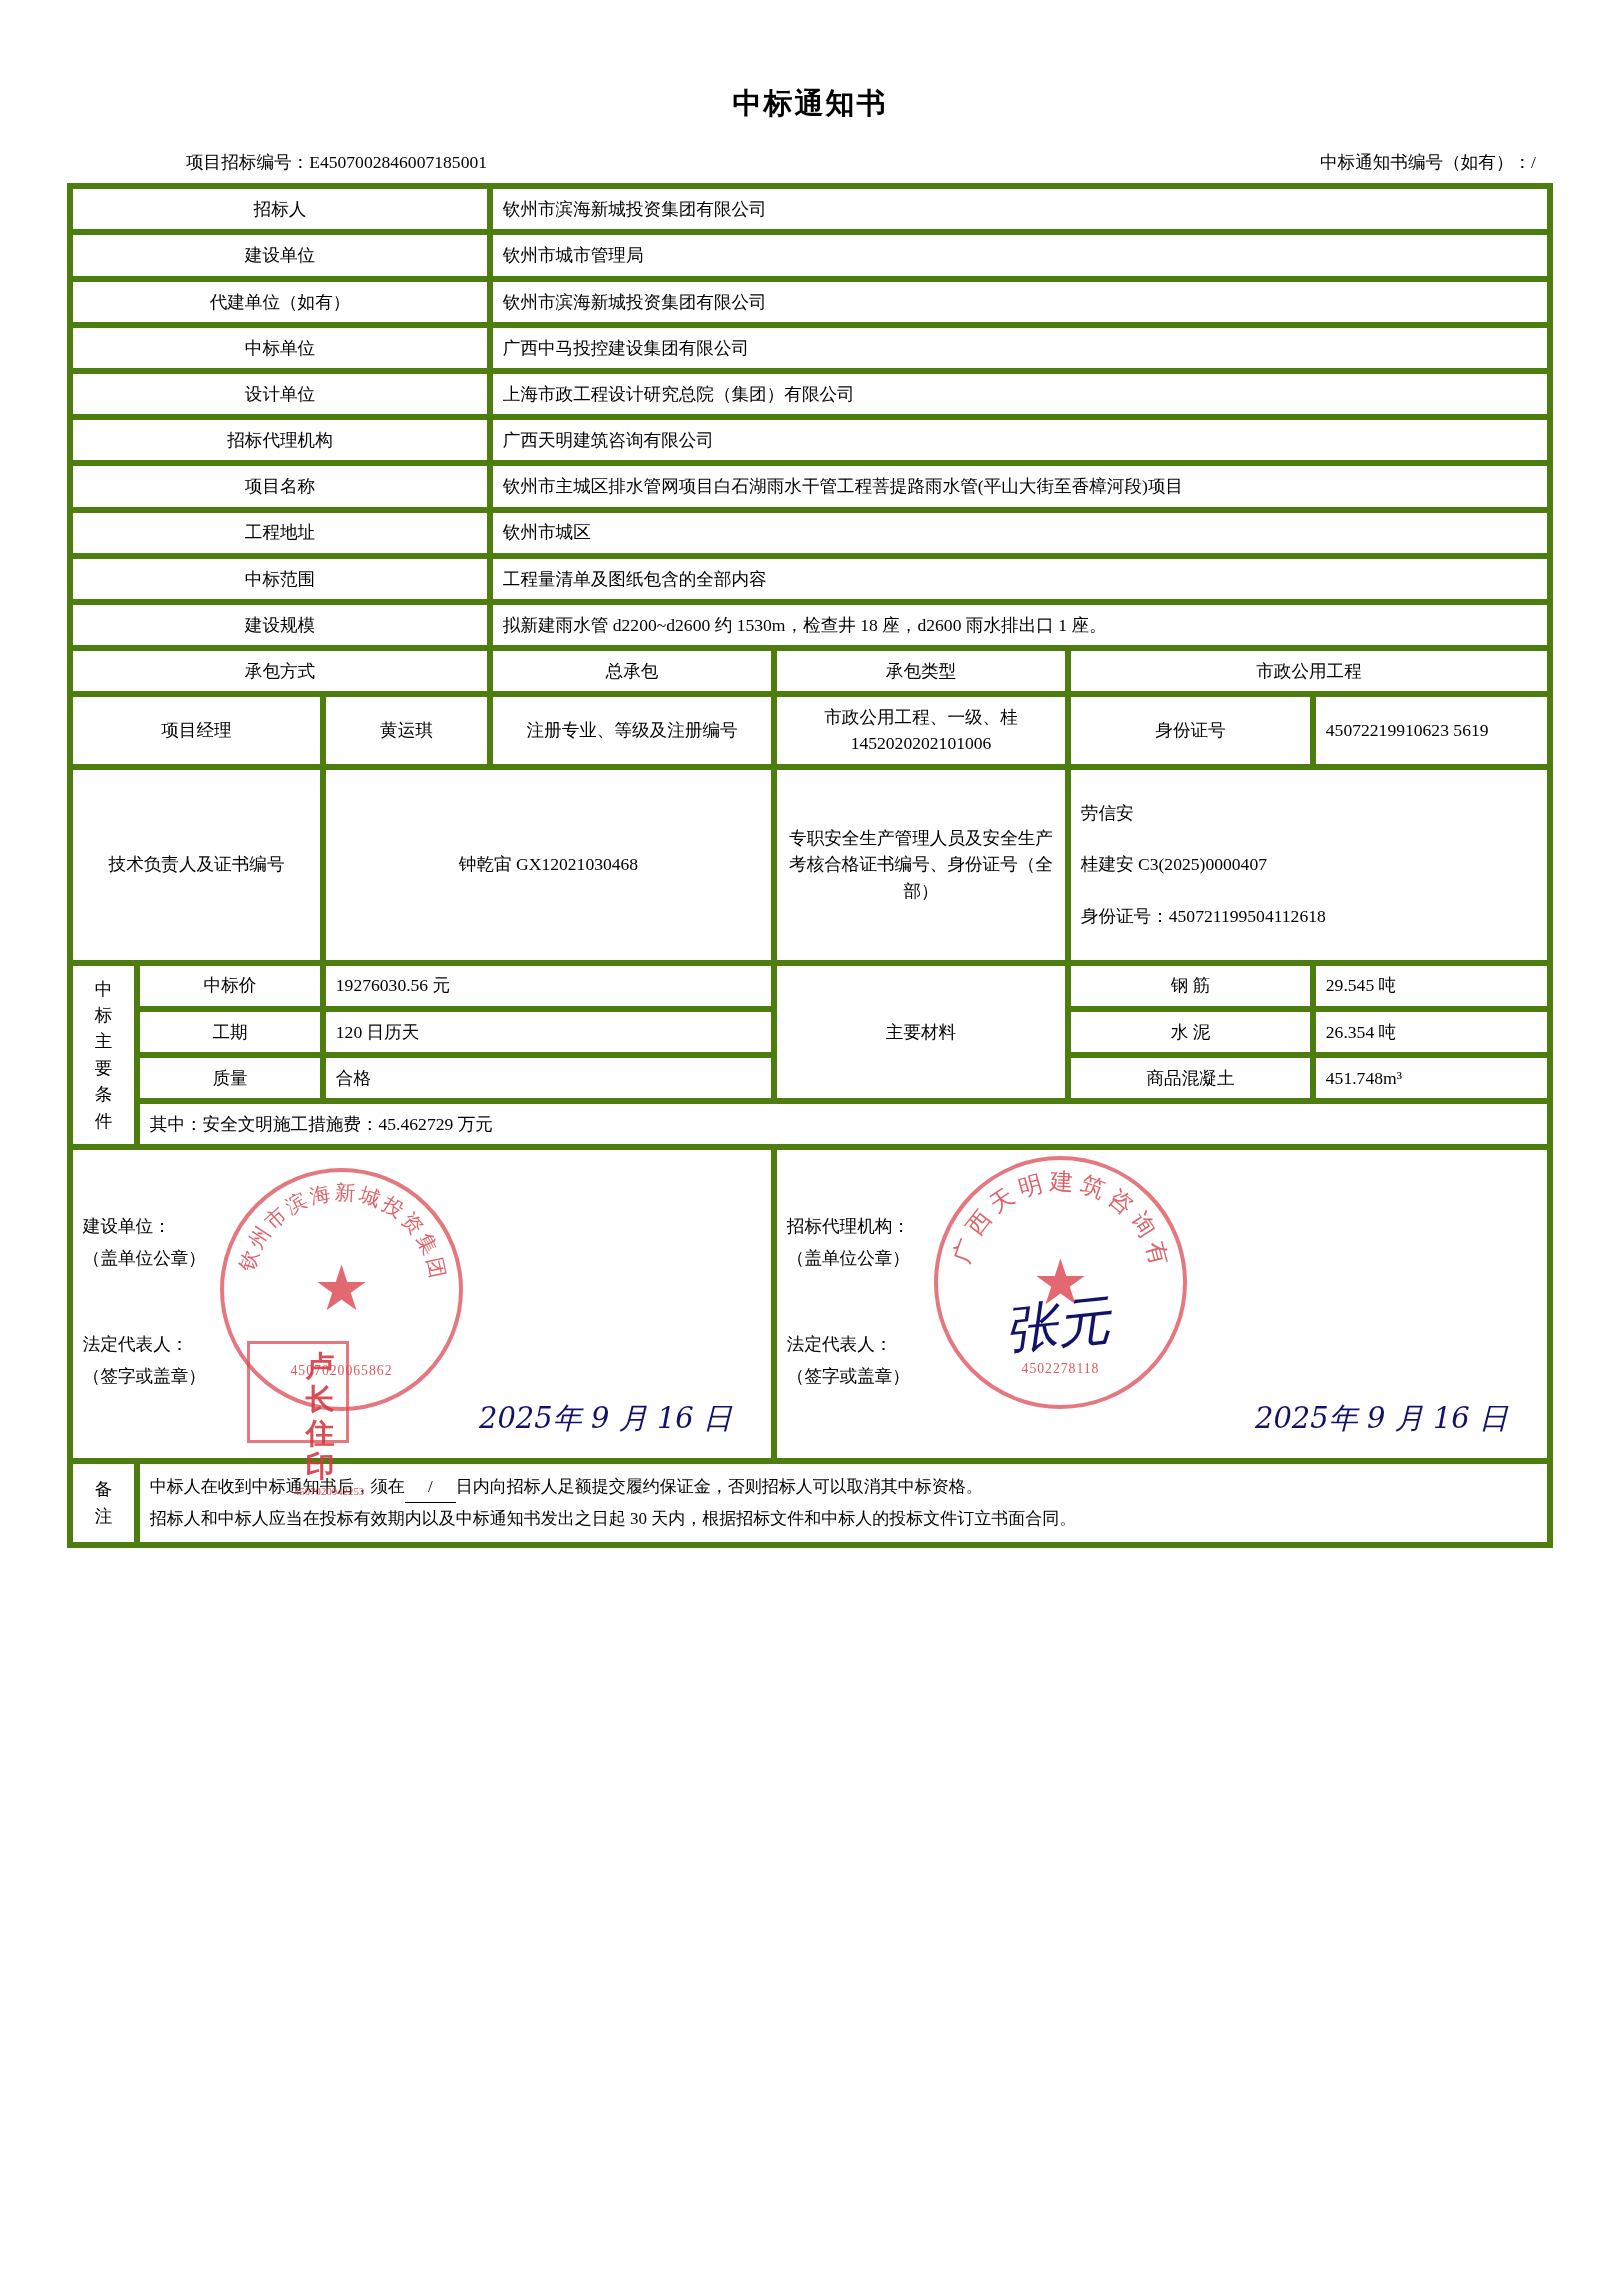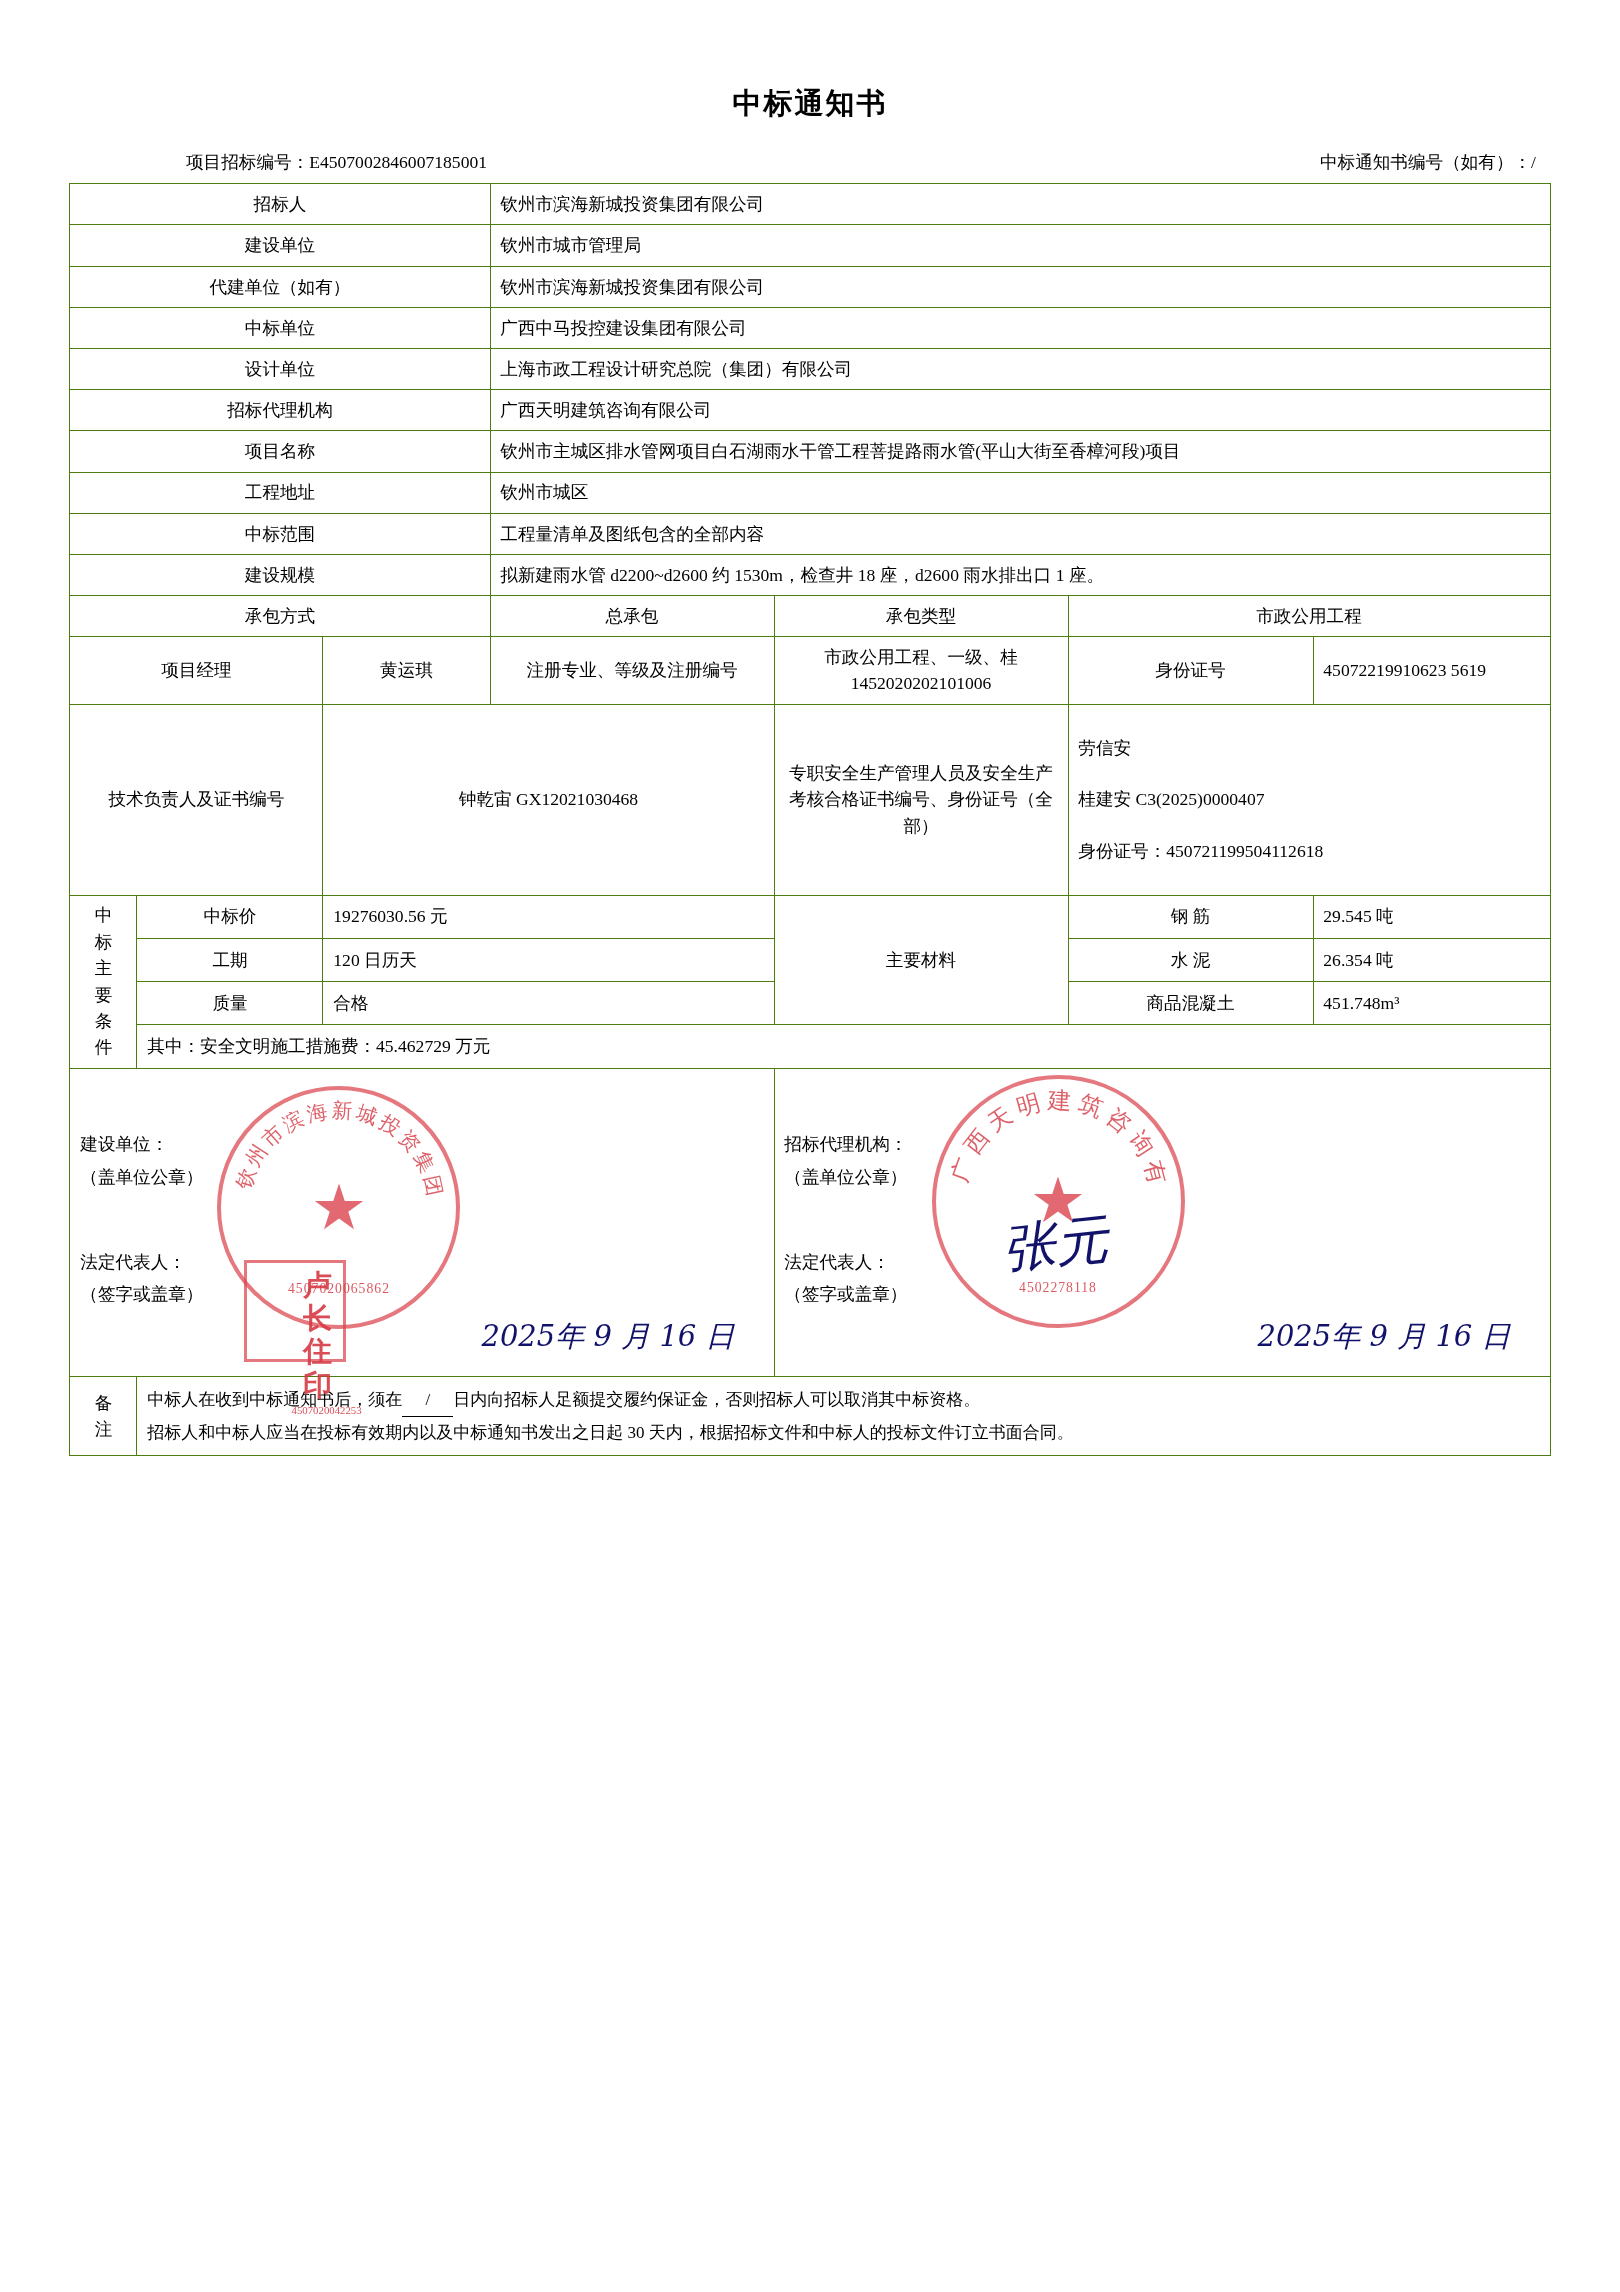--- a/index.html
+++ b/index.html
@@ -40,21 +40,21 @@
     white-space: nowrap;
   }
   table.main {
     border-collapse: collapse;
     width: 1480px;
     margin: 0 auto;
     table-layout: fixed;
     font-size: 17.6px;
   }
   table.main td {
-    border: 1px solid #4d7c0f;
+    border: 6px solid #4d7c0f;
     padding: 6.9px 9.8px;
     vertical-align: middle;
     line-height: 1.5;
   }
   td.label {
     text-align: center;
     white-space: nowrap;
   }
   td.value {
     text-align: left;

